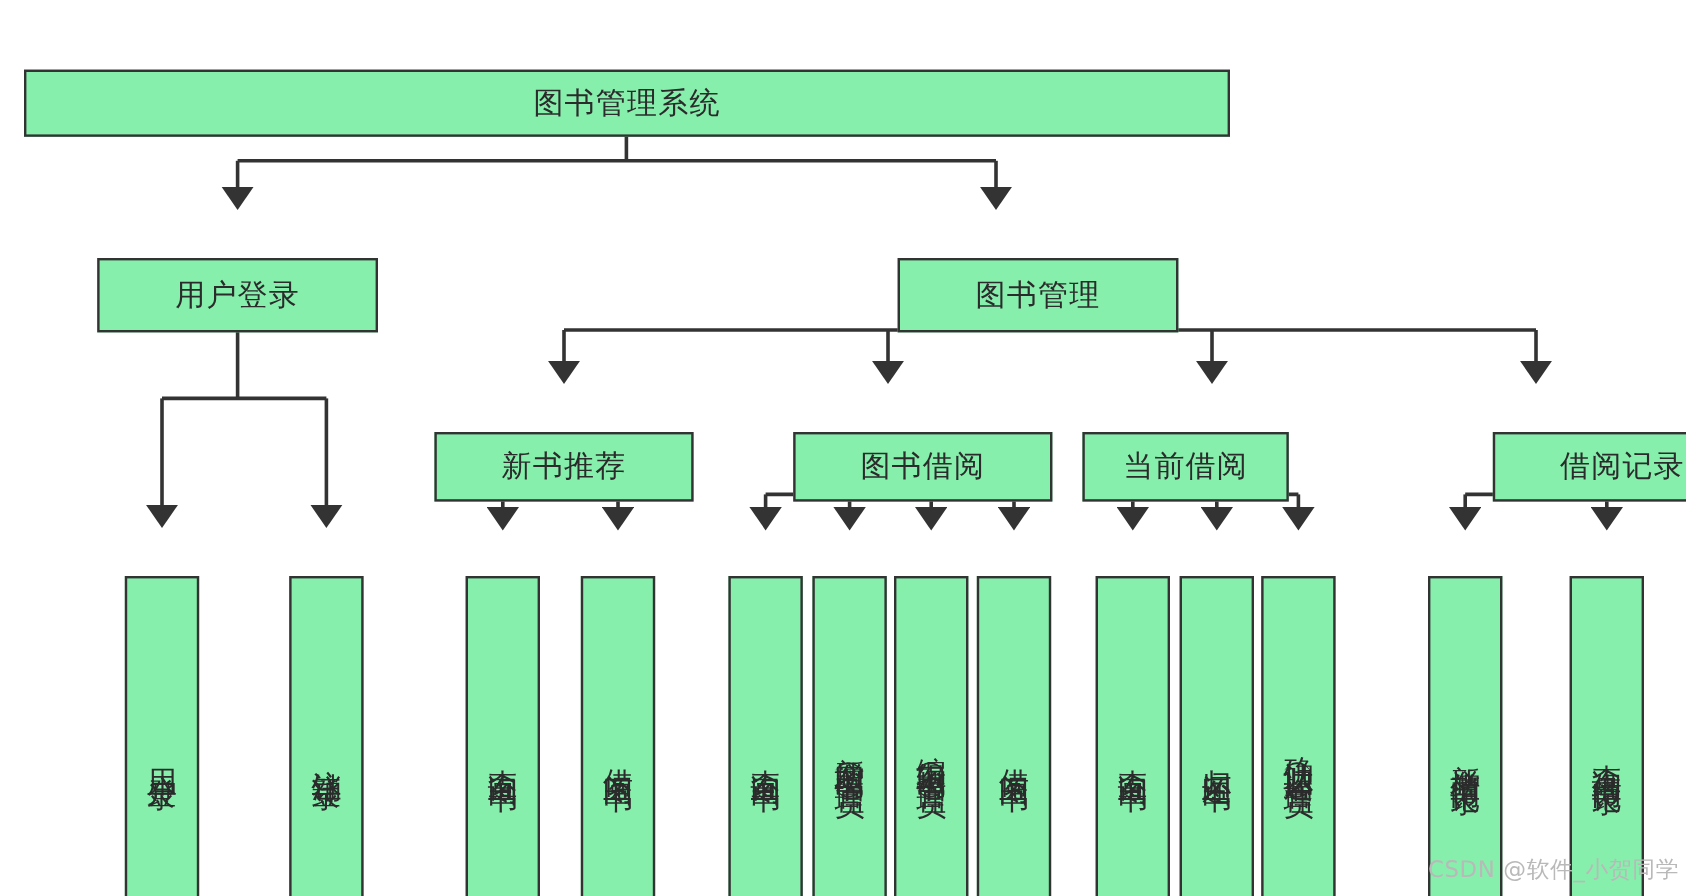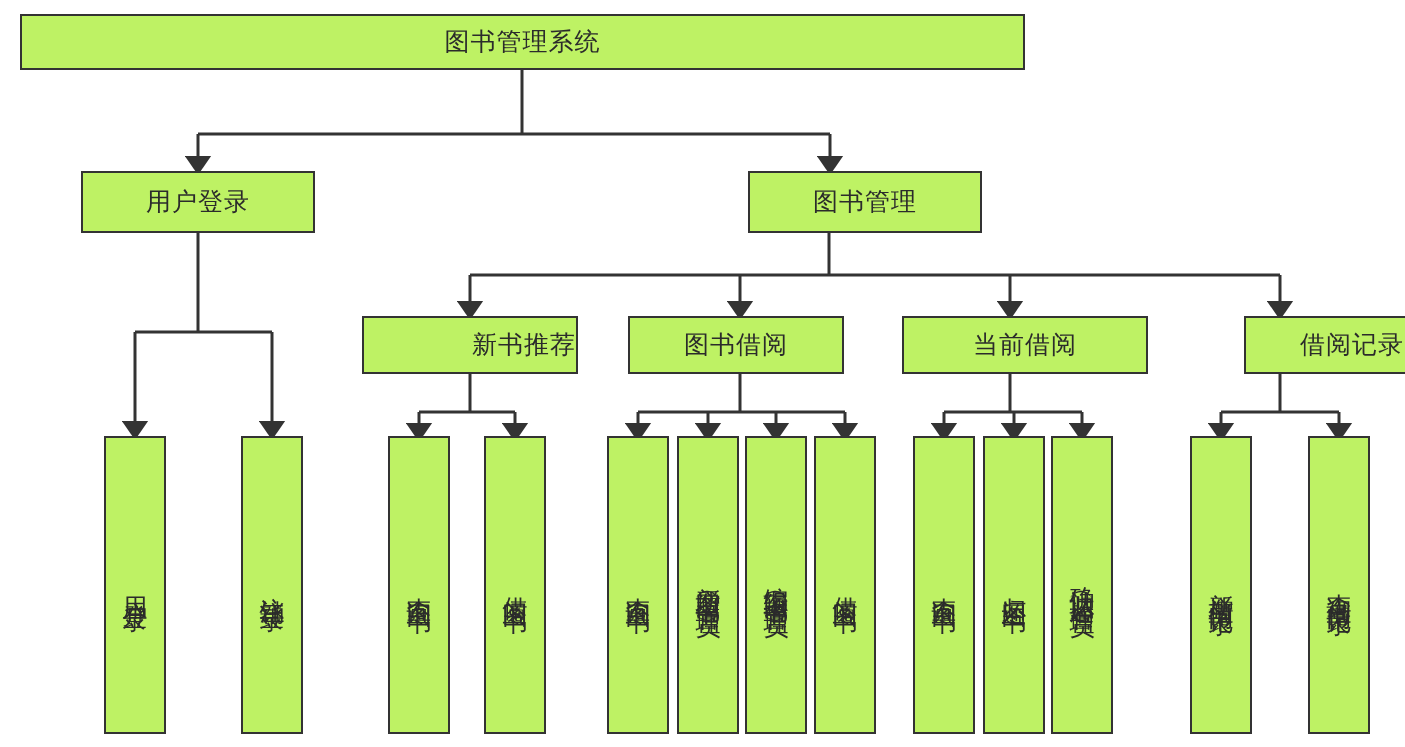--- a/index.html
+++ b/index.html
@@ -9,26 +9,27 @@
     background:#ffffff;
     font-family:"DejaVu Sans","Liberation Sans",sans-serif;
     overflow:hidden;
   }
   #canvas{position:relative;width:1405px;height:747px;}
   svg#wires{position:absolute;left:0;top:0;width:1405px;height:747px;}
 
   .node{
     position:absolute;
     box-sizing:border-box;
-    background:#bef264;
+    background:#86efac;
     border:2.5px solid #333333;
     display:flex;
     align-items:center;
     justify-content:center;
     color:#2b2b2b;
+    margin-top:44px;
   }
   .node .lbl{
     display:block;
     text-align:center;
     line-height:1.12;
     white-space:pre;
   }
 
   
   .h-node .lbl{
@@ -121,27 +122,27 @@
     <span class="lbl">图书管理系统</span>
   </div>
 
   <div class="node h-node" style="left:81px;top:171px;width:234px;height:62px;">
     <span class="lbl">用户登录</span>
   </div>
   <div class="node h-node" style="left:748px;top:171px;width:234px;height:62px;">
     <span class="lbl">图书管理</span>
   </div>
 
-  <div class="node h-node" style="left:362px;top:316px;width:216px;height:58px;justify-content:flex-end;">
+  <div class="node h-node" style="left:362px;top:316px;width:216px;height:58px;">
     <span class="lbl">新书推荐</span>
   </div>
-  <div class="node h-node" style="left:628px;top:316px;width:216px;height:58px;">
+  <div class="node h-node" style="left:661px;top:316px;width:216px;height:58px;">
     <span class="lbl">图书借阅</span>
   </div>
-  <div class="node h-node" style="left:902px;top:316px;width:246px;height:58px;">
+  <div class="node h-node" style="left:902px;top:316px;width:172px;height:58px;">
     <span class="lbl">当前借阅</span>
   </div>
   <div class="node h-node" style="left:1244px;top:316px;width:216px;height:58px;">
     <span class="lbl">借阅记录</span>
   </div>
 
   <div class="node v-node" style="left:104px;top:436px;width:62px;height:298px;">
     <span class="lbl">用户登录</span>
   </div>
   <div class="node v-node" style="left:241px;top:436px;width:62px;height:298px;">
@@ -178,14 +179,15 @@
     <span class="lbl">确认归还（管理员）</span>
   </div>
 
   <div class="node v-node" style="left:1190px;top:436px;width:62px;height:298px;">
     <span class="lbl">新增借阅记录</span>
   </div>
   <div class="node v-node" style="left:1308px;top:436px;width:62px;height:298px;">
     <span class="lbl">查询借阅记录</span>
   </div>
 
+  <div class="watermark">CSDN @软件_小贺同学</div>
 
 </div>
 
 </body></html>

